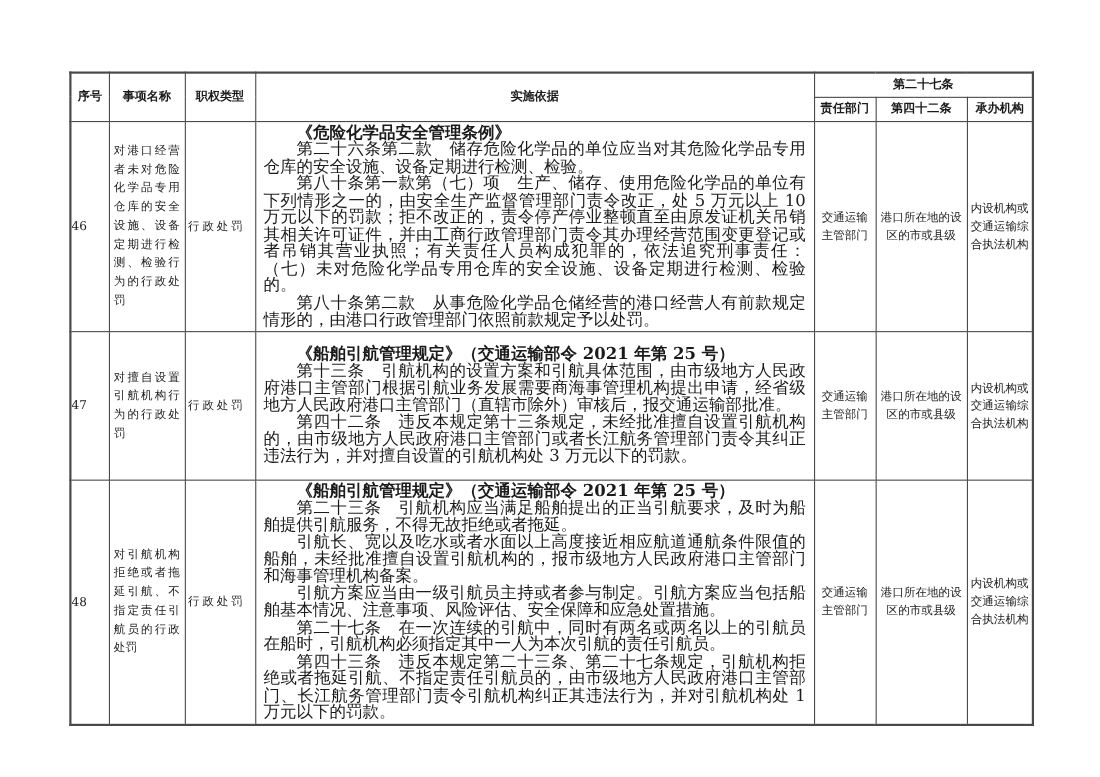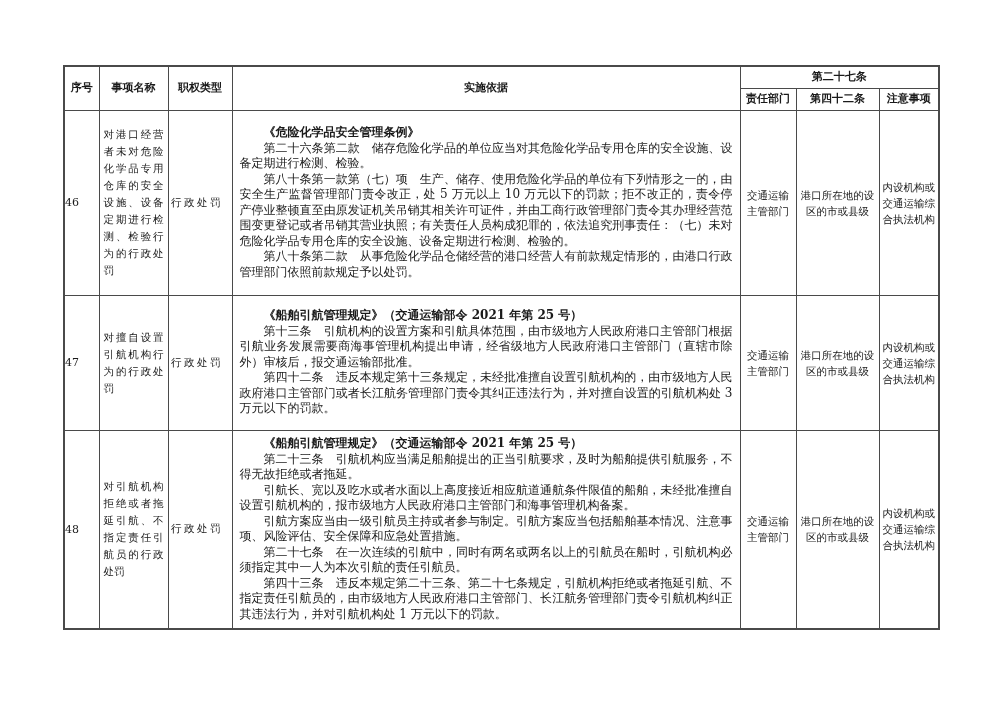--- a/index.html
+++ b/index.html
@@ -55,21 +55,21 @@
     text-justify: inter-ideograph;
     padding: 0 4px;
   }
   td.c-type {
     font-size: 10.5px;
     text-align: left;
     letter-spacing: 2.5px;
     text-indent: 2.5px;
   }
   td.c-basis {
-    font-size: 12px;
+    font-size: 15px;
     line-height: 15.5px;
     text-align: justify;
     text-justify: inter-ideograph;
     padding: 2px 7px;
   }
   td.c-basis p {
     margin: 0;
     text-indent: 2em;
   }
   td.c-basis p.basis-title {
@@ -100,21 +100,21 @@
       <tr class="hdr-row-1">
         <th rowspan="2">序号</th>
         <th rowspan="2">事项名称</th>
         <th rowspan="2">职权类型</th>
         <th rowspan="2">实施依据</th>
         <th colspan="3">第二十七条</th>
       </tr>
       <tr class="hdr-row-2">
         <th>责任部门</th>
         <th>第四十二条</th>
-        <th>注意事项</th>
+        <th>承办机构</th>
       </tr>
     </thead>
     <tbody>
       <tr class="row-46">
         <td class="c-no">46</td>
         <td class="c-name">对港口经营者未对危险化学品专用仓库的安全设施、设备定期进行检测、检验行为的行政处罚</td>
         <td class="c-type">行政处罚</td>
         <td class="c-basis">
           <p class="basis-title">《危险化学品安全管理条例》</p>
           <p>第二十六条第二款　储存危险化学品的单位应当对其危险化学品专用仓库的安全设施、设备定期进行检测、检验。</p>

